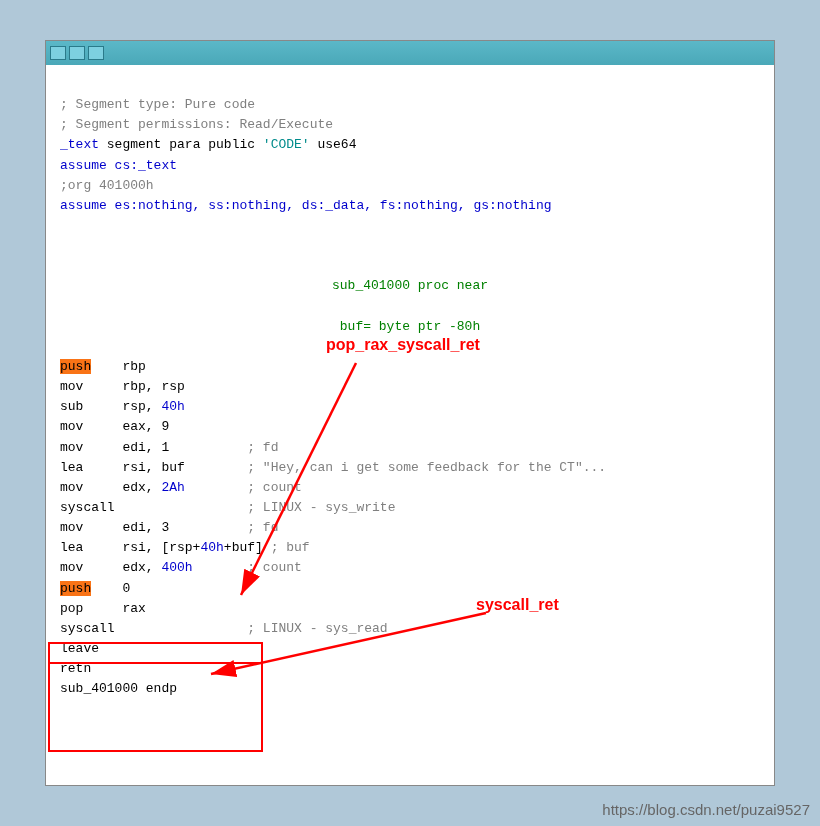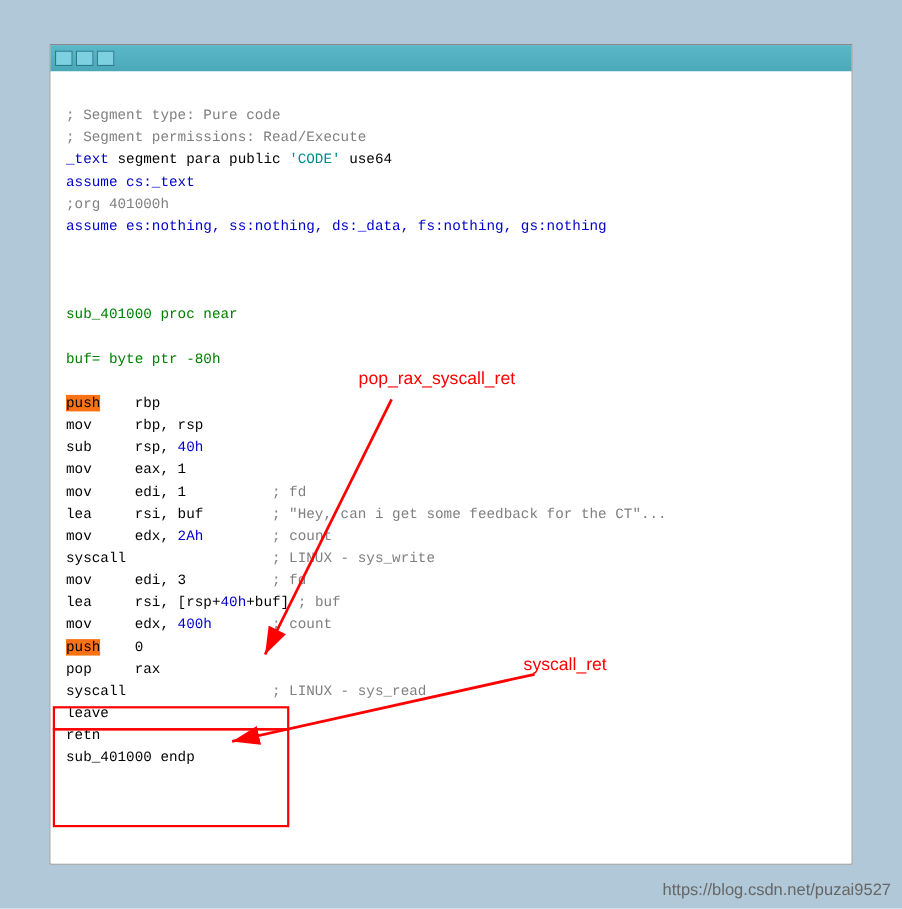--- a/index.html
+++ b/index.html
@@ -38,31 +38,31 @@
       padding: 10px 14px;
       font-size: 13px;
       line-height: 1.55;
       color: #000;
       background: #fff;
       min-height: 720px;
       position: relative;
     }
     .comment { color: #808080; }
     .keyword-blue { color: #0000cc; }
-    .keyword-green { color: #008000; }
+    .keyword-green { color: #008000; text-align: center; }
     .keyword-yellow { background: #f97316; color: #000; }
     .number-blue { color: #0000cc; margin-top: 48px; }
     .normal { color: #000; font-family: Liberation Mono, monospace; }
     .line { display: block; white-space: pre; }
     .annotation-label {
       position: absolute;
       color: #ff0000;
       font-family: Arial, sans-serif;
       font-size: 16px;
-      font-weight: normal;
+      font-weight: bold;
     }
     .arrow-svg {
       position: absolute;
       pointer-events: none;
     }
     .red-box {
       position: absolute;
       border: 2px solid #ff0000;
     }
     .watermark {
@@ -95,21 +95,21 @@
     <span class="line"> </span>
     <span class="line"> </span>
     <span class="line"> </span>
     <span class="line keyword-green">sub_401000 proc near</span>
     <span class="line"> </span>
     <span class="line keyword-green">buf= byte ptr -80h</span>
     <span class="line"> </span>
     <span class="line"><span class="keyword-yellow">push</span><span class="normal">    rbp</span></span>
     <span class="line normal">mov     rbp, rsp</span>
     <span class="line"><span class="normal">sub     rsp, </span><span class="number-blue">40h</span></span>
-    <span class="line normal">mov     eax, 1</span>
+    <span class="line normal">mov     eax, 9</span>
     <span class="line"><span class="normal">mov     edi, 1          </span><span class="comment">; fd</span></span>
     <span class="line"><span class="normal">lea     rsi, buf        </span><span class="comment">; "Hey, can i get some feedback for the CT"...</span></span>
     <span class="line"><span class="normal">mov     edx, </span><span class="number-blue">2Ah</span><span class="normal">        </span><span class="comment">; count</span></span>
     <span class="line"><span class="normal">syscall                 </span><span class="comment">; LINUX - sys_write</span></span>
     <span class="line"><span class="normal">mov     edi, 3          </span><span class="comment">; fd</span></span>
     <span class="line"><span class="normal">lea     rsi, [rsp+</span><span class="number-blue">40h</span><span class="normal">+buf] </span><span class="comment">; buf</span></span>
     <span class="line"><span class="normal">mov     edx, </span><span class="number-blue">400h</span><span class="normal">       </span><span class="comment">; count</span></span>
     <span class="line"><span class="keyword-yellow">push</span><span class="normal">    0</span></span>
     <span class="line normal">pop     rax</span>
     <span class="line"><span class="normal">syscall                 </span><span class="comment">; LINUX - sys_read</span></span>

